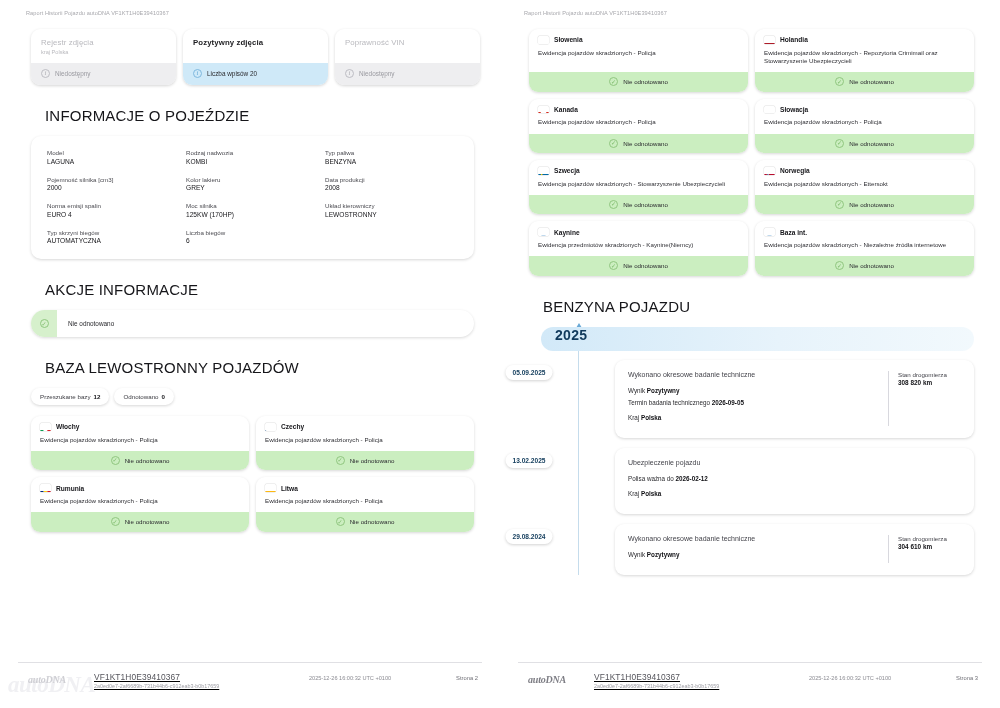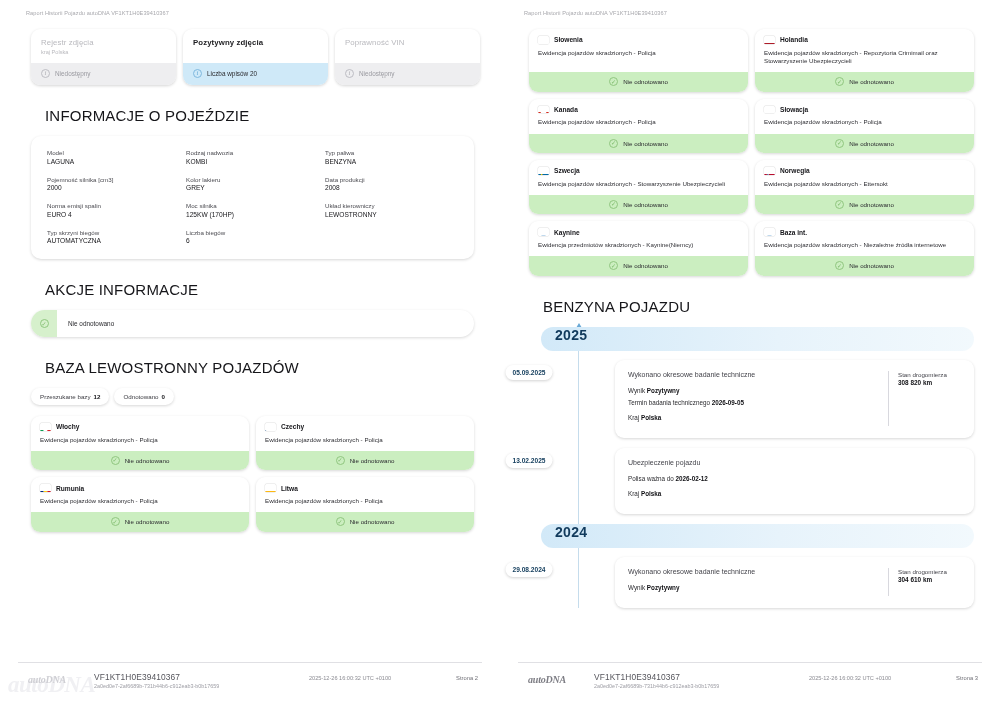--- a/index.html
+++ b/index.html
@@ -151,21 +151,21 @@
     position: absolute; left: 0; right: 0; bottom: 0; height: 46px;
     border-top: .8px solid #e0e0e4; margin: 0 18px;
   }
   .footer-inner { display: flex; align-items: flex-start; padding: 9px 4px 0 10px; gap: 14px; }
   .brand {
     font-family: "Liberation Serif", serif; font-style: italic; font-weight: bold;
     font-size: 10px; color: #7d7d84; letter-spacing: -.2px; width: 52px; flex: none;
     padding-top: 2px;
   }
   .brand.ghost { color: #cfcfd4; }
-  .fvin { flex: none; width: 150px; }
+  .fvin { flex: none; width: 150px; text-decoration: underline; }
   .fvin .v1 { font-size: 8.4px; color: #55555c; letter-spacing: .1px; }
   .fvin .v2 { font-size: 5.4px; color: #9d9da4; margin-top: .5px; }
   .fts { font-size: 5.6px; color: #8b8b92; flex: 1; text-align: center; padding-top: 3px; }
   .fpg { font-size: 5.8px; color: #6e6e75; flex: none; padding-top: 3px; }
   .watermark {
     position: absolute; left: 8px; bottom: 10px;
     font-family: "Liberation Serif", serif; font-style: italic; font-weight: bold;
     font-size: 23px; color: #f0f0f3; letter-spacing: -.5px; pointer-events: none;
   }
 </style>
@@ -526,23 +526,20 @@
           <div class="tl-row">
             <div class="date-pill">13.02.2025</div>
             <div class="tl-card">
               <div class="tl-main">
                 <div class="tl-head">Ubezpieczenie pojazdu</div>
                 <div class="tl-line"><span>Polisa ważna do</span> <b>2026-02-12</b></div>
                 <div class="tl-line gap"><span>Kraj</span> <b>Polska</b></div>
               </div>
             </div>
           </div>
-          <div class="year-band">
-            <span>2024</span>
-          </div>
           <div class="tl-row">
             <div class="date-pill">29.08.2024</div>
             <div class="tl-card">
               <div class="tl-main">
                 <div class="tl-head">Wykonano okresowe badanie techniczne</div>
                 <div class="tl-line"><span>Wynik</span> <b>Pozytywny</b></div>
               </div>
               <div class="tl-odo"><span>Stan drogomierza</span><b>304 610 km</b></div>
             </div>
           </div>

